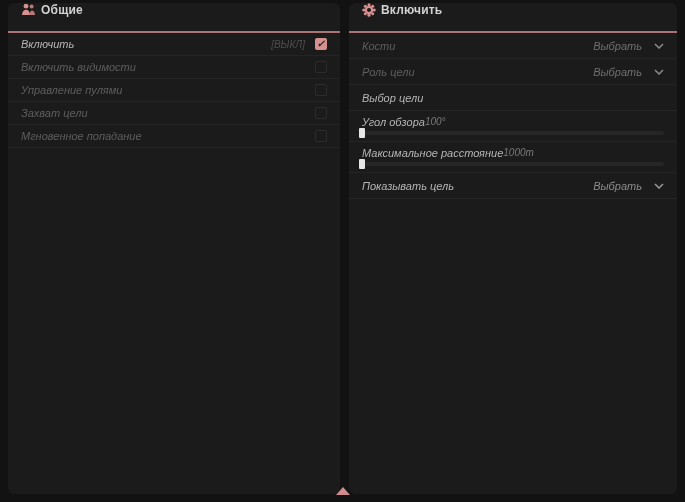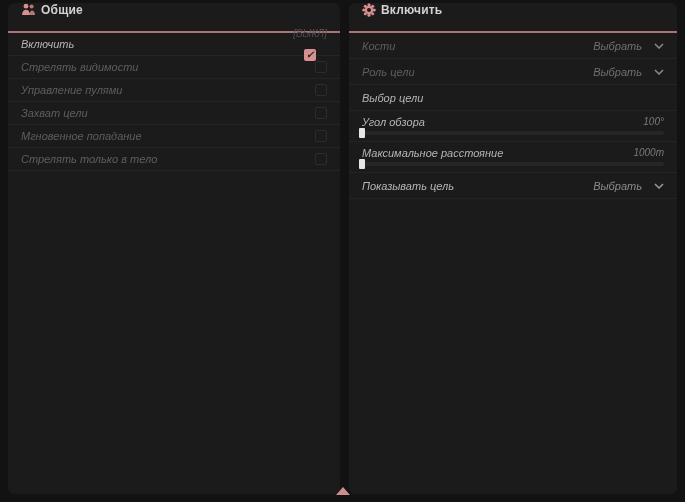--- a/index.html
+++ b/index.html
@@ -11,32 +11,32 @@
   .panel-title{font-size:12px;font-weight:bold;color:#d2d2d2;letter-spacing:.2px;}
   .hdr-icon{display:flex;align-items:center;}
   .rows{display:flex;flex-direction:column;}
   .row{display:flex;align-items:center;justify-content:space-between;padding:0 13px;border-bottom:1px solid #242424;font-style:italic;}
   .row-sm{height:22px;}
   .row-md{height:25px;}
   .row-slider{height:30px;flex-direction:column;align-items:stretch;justify-content:center;gap:3px;}
   .lbl{font-size:11px;color:#b5b5b5;white-space:nowrap;}
   .lbl.dim{color:#5e5e5e;}
   .lbl.vdim{color:#4c4c4c;}
-  .right-group{display:flex;align-items:center;gap:10px;flex-direction:column;}
+  .right-group{display:flex;align-items:center;gap:10px;}
   .keybind{font-size:10px;color:#4e4e4e;}
   .checkbox{width:12px;height:12px;border-radius:2px;box-sizing:border-box;display:flex;align-items:center;justify-content:center;}
   .checkbox.unchecked{border:1px solid #343434;background:transparent;}
   .checkbox.unchecked.faint{border-color:#2c2c2c;}
   .checkbox.checked{background:#d79090;}
   .checkbox .tick{font-size:10px;line-height:1;color:#2a2020;font-weight:bold;}
   .dropdown{display:flex;align-items:center;gap:12px;cursor:pointer;}
   .dd-value{font-size:11px;color:#8b8b8b;}
   .dd-value.dim{color:#6f6f6f;}
   .chev{display:flex;align-items:center;}
-  .slider-head{display:flex;align-items:center;justify-content:space-between;}
+  .slider-head{display:flex;align-items:center;justify-content:flex-start;}
   .slider-value{font-size:10px;color:#7a7a7a;}
   .slider-track{position:relative;height:4px;background:#262626;border-radius:2px;margin-bottom:2px;}
   .slider-fill{position:relative;height:100%;background:#c08080;border-radius:2px;}
   .slider-handle{position:absolute;right:-3px;top:-3px;width:6px;height:10px;background:#e6e6e6;border-radius:1px;}
   .up-arrow{position:absolute;left:336px;top:487px;width:0;height:0;border-left:7px solid transparent;border-right:7px solid transparent;border-bottom:8px solid #cf8d8d;}
 </style>
 </head>
 <body>
 
 <div class="stage">
@@ -59,43 +59,39 @@
         <span class="lbl">Включить</span>
         <span class="right-group">
           <span class="keybind">[ВЫКЛ]</span>
           <span class="checkbox checked">
               <span class="tick">✓</span>
             </span>
         </span>
       </div>
 
       <div class="row row-sm">
-        <span class="lbl dim">Стрелять видимости</span>
+        <span class="lbl dim">Включить видимости</span>
         <span class="checkbox unchecked faint"></span>
       </div>
 
       <div class="row row-sm">
         <span class="lbl dim">Управление пулями</span>
         <span class="checkbox unchecked faint"></span>
       </div>
 
       <div class="row row-sm">
         <span class="lbl dim">Захват цели</span>
         <span class="checkbox unchecked faint"></span>
       </div>
 
       <div class="row row-sm">
         <span class="lbl dim">Мгновенное попадание</span>
         <span class="checkbox unchecked faint"></span>
       </div>
 
-      <div class="row row-sm">
-        <span class="lbl dim">Стрелять только в тело</span>
-        <span class="checkbox unchecked faint"></span>
-      </div>
 
     </div>
   </div>
 
   <div class="panel panel-right">
     <div class="panel-header">
       <span class="hdr-icon">
         <svg width="14" height="14" viewBox="0 0 14 14">
           <g fill="#d79090">
             <circle cx="7" cy="7" r="4.2"></circle>

